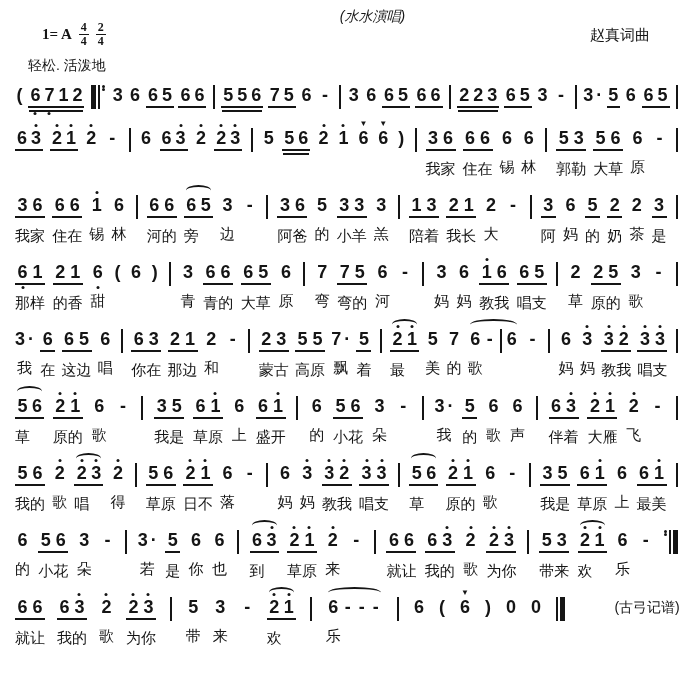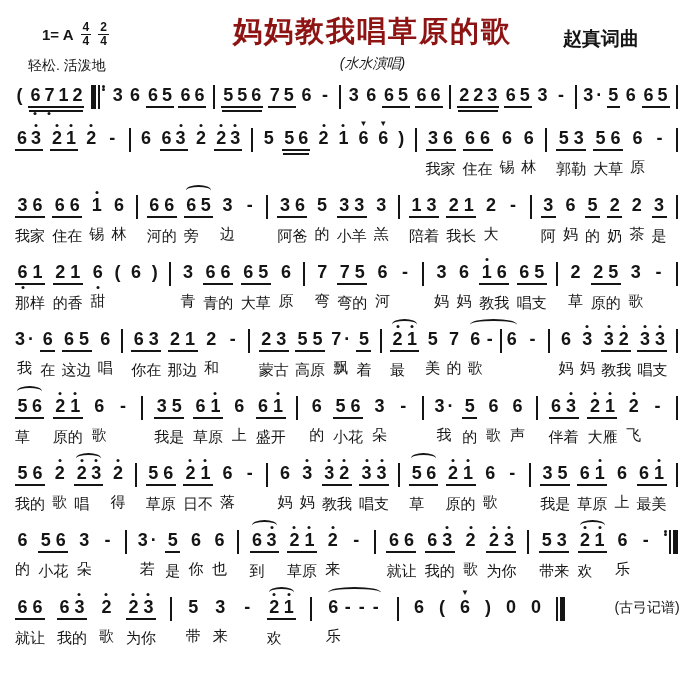--- a/index.html
+++ b/index.html
@@ -3,29 +3,29 @@
 <meta charset="utf-8">
 <style>
   html,body{margin:0;padding:0;background:#fff;}
   body{width:693px;height:677px;overflow:hidden;color:#151515;
        font-family:"Liberation Sans","DejaVu Sans",sans-serif;}
   .sheet{padding:8px 10px 0 12px;}
 
   
   .hdr{display:grid;grid-template-columns:170px 1fr 120px;margin-bottom:8px;}
   .hdr-left{padding-left:30px;padding-top:14px;}
-  .keyrow{display:flex;align-items:center;gap:7px;font-size:15px;font-weight:bold;}
+  .keyrow{display:flex;align-items:center;gap:7px;font-size:15px;font-weight:bold;font-family:Liberation Serif, serif;}
   .frac{display:inline-flex;flex-direction:column;align-items:center;font-size:12px;line-height:11px;font-weight:bold;}
   .frac .num{border-bottom:1px solid #151515;padding:0 2px 1px;}
   .frac .den{padding-top:1px;}
   .tempo{font-size:14px;margin-top:10px;margin-left:-14px;}
   .hdr-center{text-align:center;}
   .title{margin:4px 0 3px;font-size:29px;letter-spacing:2px;font-weight:bold;}
   .subtitle{font-size:14px;font-style:italic;}
-  .credit{font-size:19px;text-align:left;padding-top:18px;padding-right:6px;font-weight:bold;}
+  .credit{font-size:15px;text-align:center;padding-top:18px;padding-right:6px;}
 
   
   #score{padding:2px 2px 0 2px;}
   .line{display:flex;align-items:flex-start;justify-content:space-between;margin-bottom:17px;}
   .line.nolyr{margin-bottom:19px;}
   .tok{display:flex;flex-direction:column;align-items:center;min-width:13px;margin:0 1px;}
   .grp{display:flex;align-items:flex-start;position:relative;margin:0 1px;}
   .grp>.tok{margin:0;min-width:14px;}
   .nt{position:relative;display:block;width:100%;text-align:center;
       font-weight:bold;font-size:18px;line-height:21px;height:21px;white-space:nowrap;}
@@ -74,21 +74,20 @@
           <span class="den">4</span>
         </span>
         <span class="frac">
           <span class="num">2</span>
           <span class="den">4</span>
         </span>
       </div>
       <div class="tempo">轻松. 活泼地</div>
     </div>
     <div class="hdr-center">
-      <div class="title" style="color: rgb(142, 20, 20);">妈妈教我唱草原的歌</div>
       <div class="subtitle">(水水演唱)</div>
     </div>
     <div class="credit">赵真词曲</div>
   </div>
 
   <div id="score">
       <div class="line nolyr">
         <span class="tok par">
           <span class="nt">(</span>
         </span>

